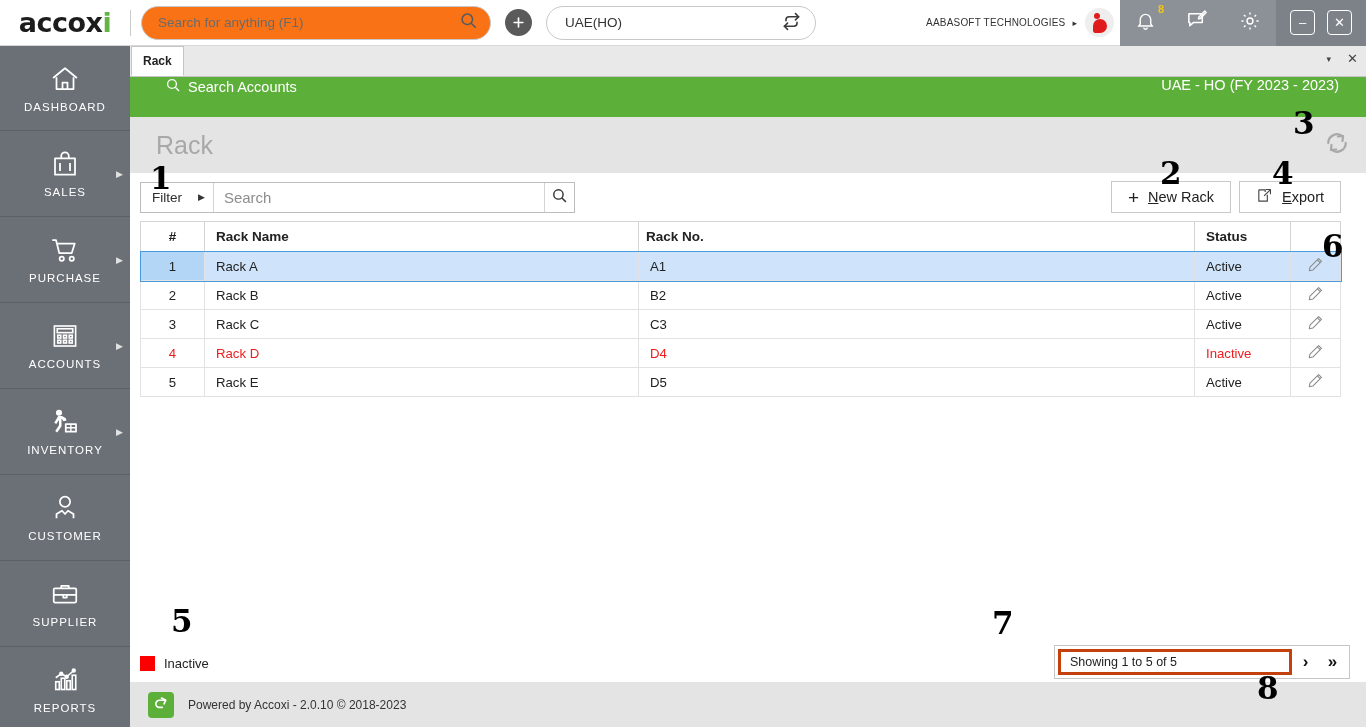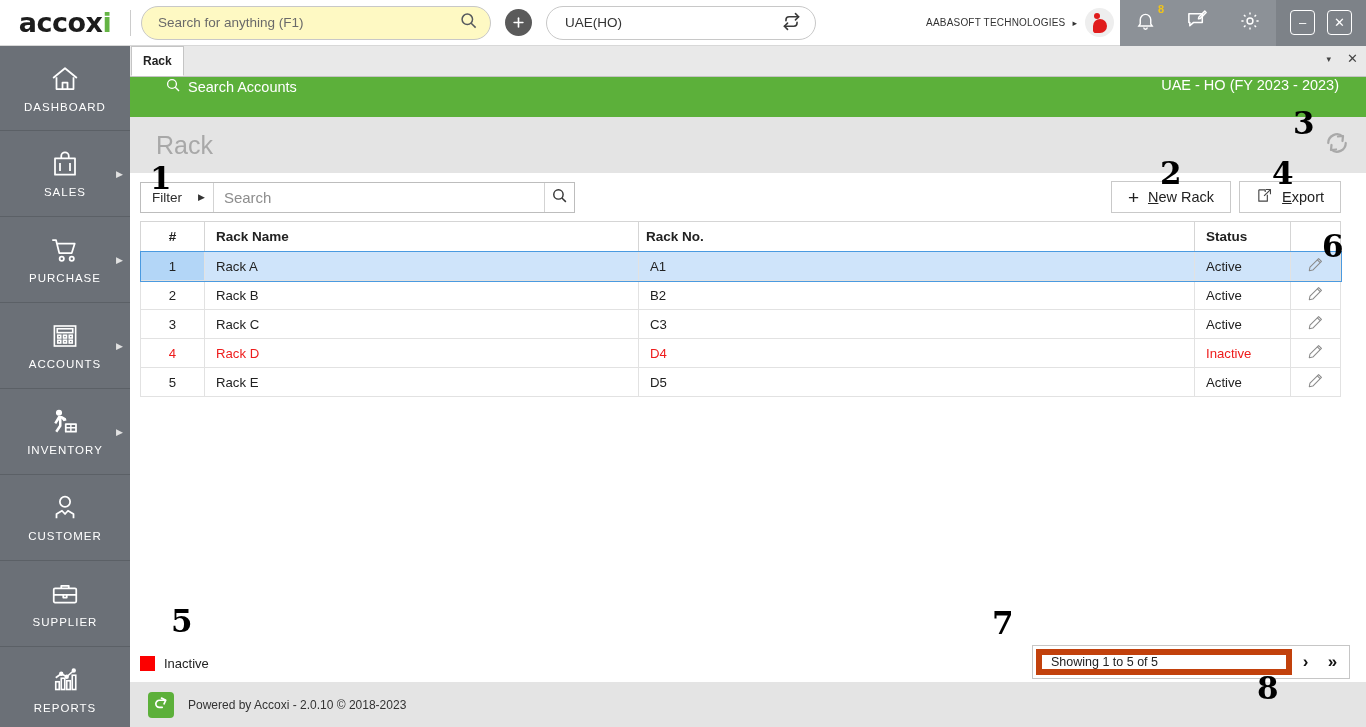--- a/index.html
+++ b/index.html
@@ -23,21 +23,21 @@
     letter-spacing: -0.5px; color: #1c1c1c;
     font-family: "DejaVu Sans", sans-serif;
   }
   .logo .leafdot { color: #64b445; }
   .logo-sep { width:1px; height:26px; background:#ccc; }
 
   .global-search {
     margin-left: 10px; width: 350px; height: 34px;
     border: 1px solid #c8c8c8; border-radius: 17px;
     display: flex; align-items: center; padding: 0 12px 0 16px;
-    background: #fef9c3;
+    background: #f97316;
   }
   .global-search input {
     flex: 1; border: none; outline: none; font-size: 13.5px;
     color: #444; background: transparent;
     font-family: "Liberation Sans", sans-serif;
   }
   .global-search input::placeholder { color: #6a6a6a; }
 
   .plus-btn {
     margin-left: 14px; width: 27px; height: 27px; border-radius: 50%;
@@ -214,21 +214,21 @@
     align-items: center; gap: 9px; font-size: 13px; color: #222;
   }
   .legend .sw { width: 15px; height: 15px; background: #fc0000; }
 
   .pager {
     position: absolute; right: 16px; bottom: 48px;
     border: 1px solid #c6c6c6; display: flex; align-items: center;
     height: 34px; padding: 3px;
   }
   .pager .showing {
-    width: 256px; height: 26px; border: 6px solid #c2410c; background: #fff;
+    width: 234px; height: 26px; border: 3px solid #c2410c; background: #fff;
     display: flex; align-items: center; padding: 0 9px;
     font-size: 12.5px; color: #222;
   }
   .pgbtn {
     width: 27px; height: 28px; display: flex; align-items: center;
     justify-content: center; font-size: 17px; font-weight: bold;
     color: #111; cursor: pointer; background: #fff;
     border: 1px solid transparent;
   }
 

